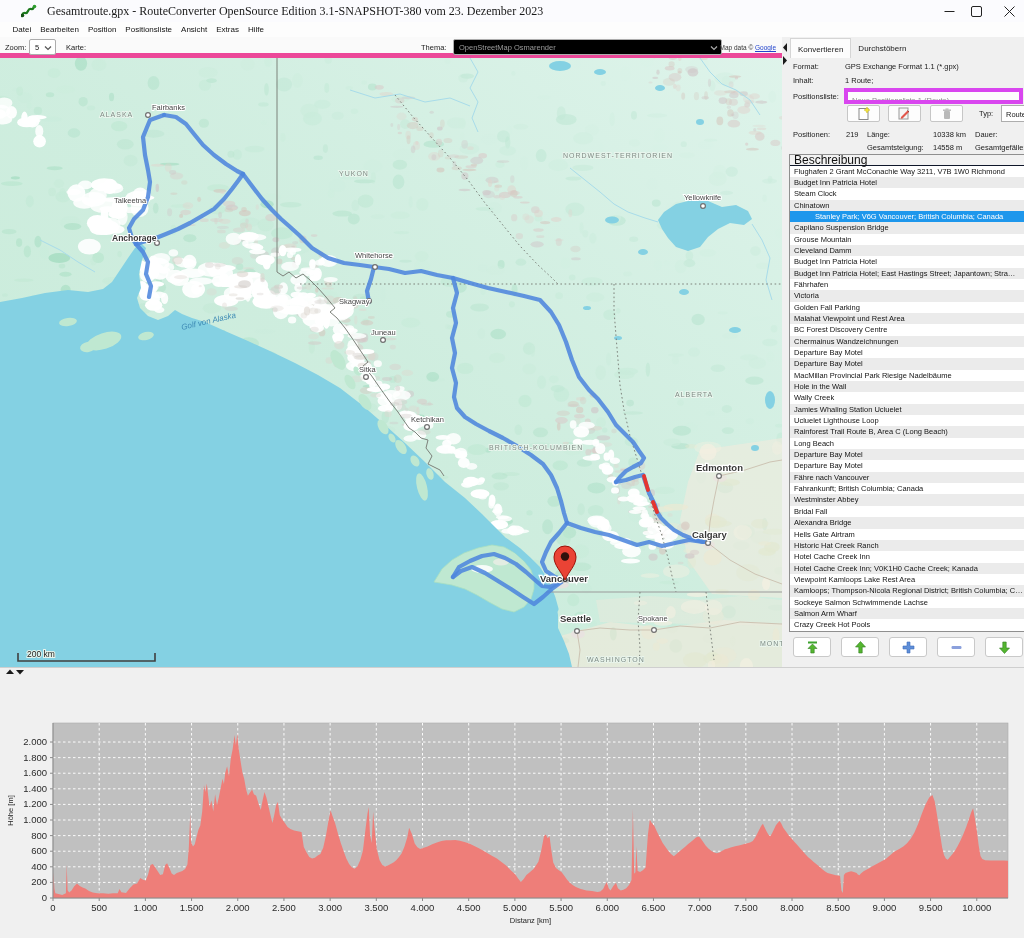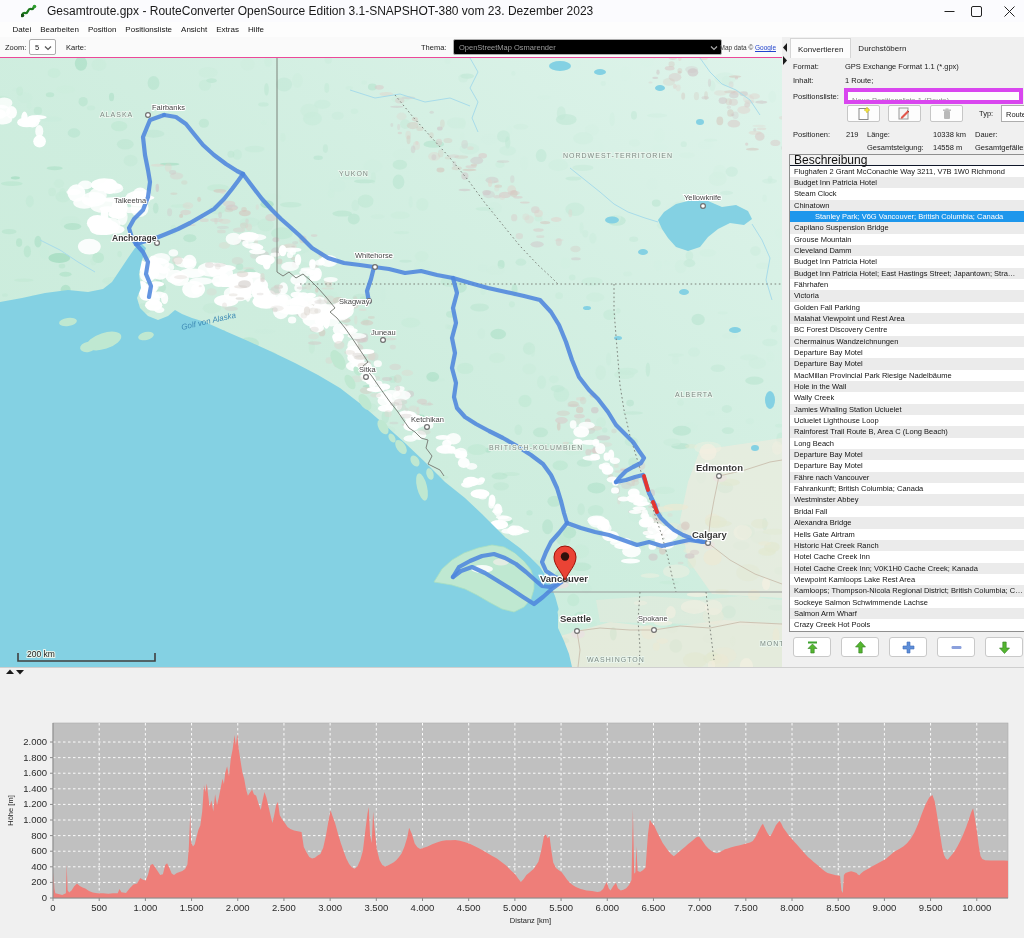--- a/index.html
+++ b/index.html
@@ -1,33 +1,33 @@
 <!DOCTYPE html>
 <html><head>
 <meta charset="utf-8">
 <style>
   * { box-sizing: border-box; }
   html,body { margin:0; padding:0; }
   body { font-family:"Liberation Sans", sans-serif; }
   #app { position:relative; width:1024px; height:938px; overflow:hidden; background:#f0f0f0; }
 
   
-  #titlebar { position:absolute; left:0; top:0; width:1024px; height:22px; background:#fbfbfe; }
+  #titlebar { position:absolute; left:0; top:0; width:1024px; height:22px; background:#fbfbfe;font-family:Liberation Serif, serif; }
   #app-icon { position:absolute; left:21px; top:4px; width:16px; height:14px; }
   #window-title { position:absolute; left:47px; top:4px; font-size:12px; color:#191919; white-space:nowrap; }
   .winbtn { position:absolute; top:0; width:45px; height:22px; display:flex; align-items:center; justify-content:center; }
   #btn-min { right:52px; } #btn-max { right:25px; } #btn-close { right:-8px; }
 
   
   #menubar { position:absolute; left:0; top:22px; width:1024px; height:15px; background:#fdfdfd; font-size:8px; color:#111; display:flex; align-items:center; }
   #menubar .menu-item { padding:0 4.5px; white-space:nowrap; }
   #menubar .menu-item:first-child { margin-left:8px; }
 
   
-  #toolbar { position:absolute; left:0; top:37px; width:782px; height:21px; background:#fafafa; border-bottom:1px solid #ec4899; font-size:7.5px; color:#1a1a1a; }
+  #toolbar { position:absolute; left:0; top:37px; width:782px; height:21px; background:#fafafa; border-bottom:5px solid #ec4899; font-size:7.5px; color:#1a1a1a; }
   #toolbar .tlabel { position:absolute; top:6px; }
   .combo { position:absolute; top:2px; height:16px; background:#fff; border:1px solid #adadad; border-radius:2px; font-size:7.5px; color:#1a1a1a; padding:3px 14px 0 5px; white-space:nowrap; overflow:hidden; }
   .combo .chev { position:absolute; right:3px; top:4px; width:8px; height:8px; }
   .combo.disabled { color:#9b9b9b; background:#000000; }
   #map-attribution { position:absolute; right:6px; top:7px; font-size:6.5px; color:#333; }
   #map-attribution a { color:#2244cc; text-decoration:underline; }
 
   
   #map { position:absolute; left:0; top:58px; width:782px; height:609px; overflow:hidden; background:#cdecdd; }
   #map svg { display:block; }

